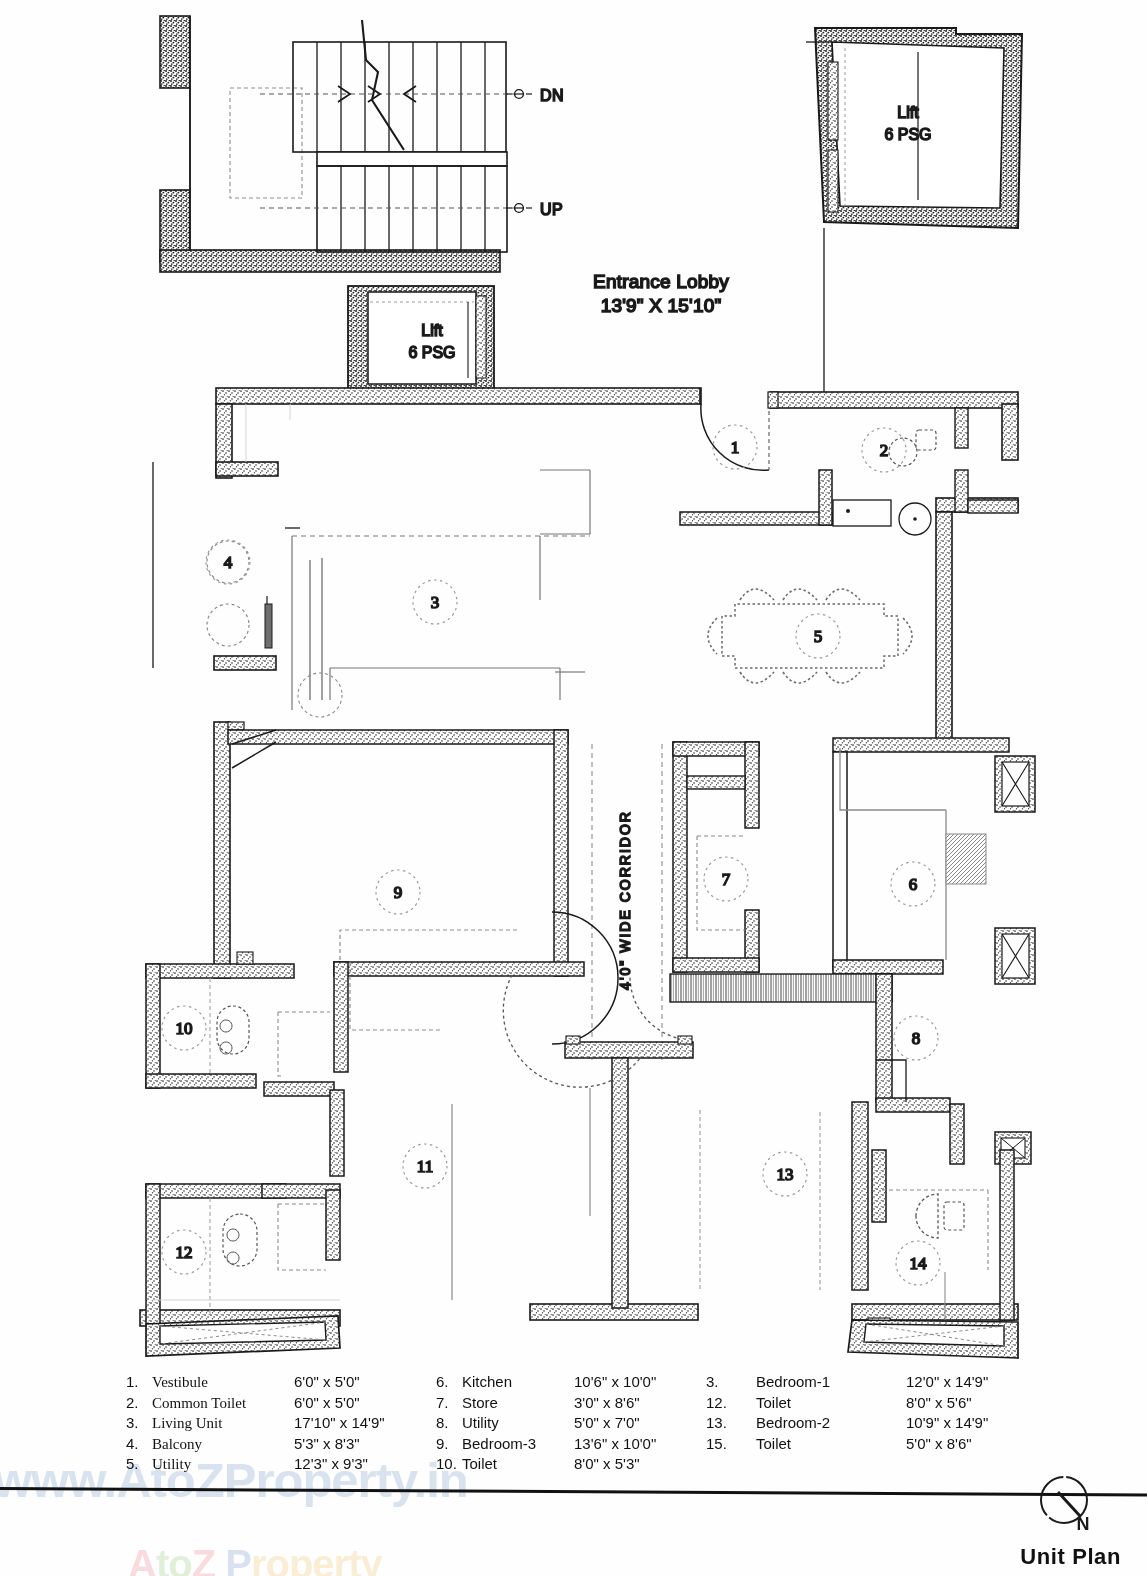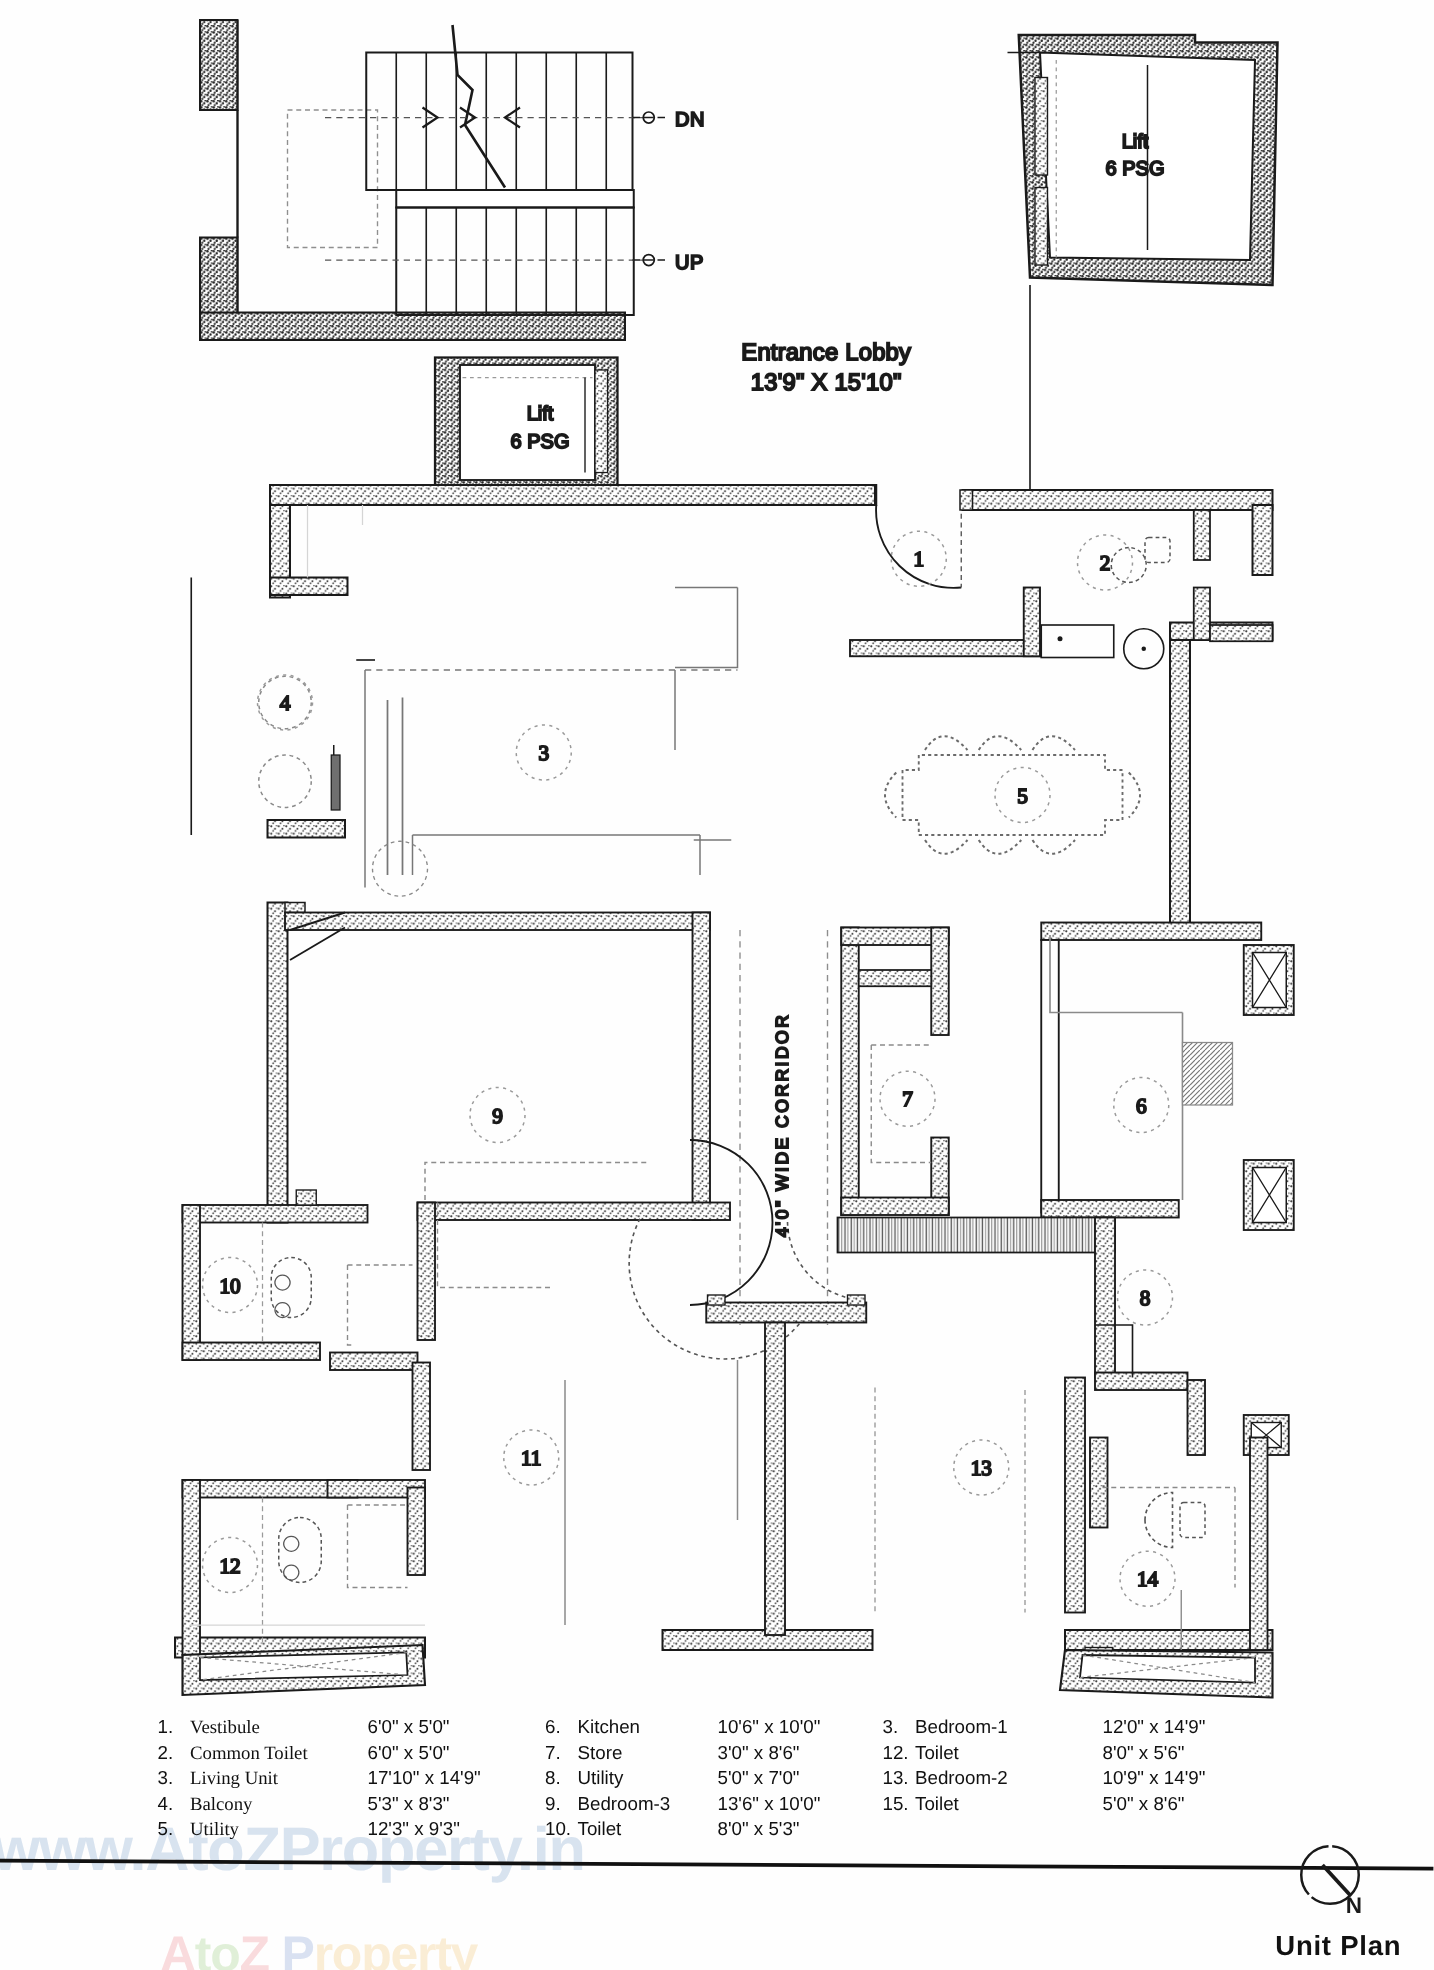--- a/index.html
+++ b/index.html
@@ -44,21 +44,21 @@
   .legend-cols{display:flex;gap:0px;}
   .legend-col{display:block;}
   .legend-col.c1{width:310px;}
   .legend-col.c2{width:270px;}
   .legend-col.c3{width:290px;}
   .legend-row{display:flex;line-height:20.5px;white-space:nowrap;}
   .legend-row .idx{width:26px;text-align:left;}
   .legend-row .nm{display:inline-block;}
   .c1 .nm{width:142px;font-family:Liberation Serif, serif;}
   .c2 .nm{width:112px;}
-  .c3 .nm{width:150px;}
+  .c3 .nm{width:150px;margin-left:24px;}
   .legend-row .dim{display:inline-block;}
 
   
   #footer-rule{
     position:absolute;left:0;top:1487px;width:1147px;height:3px;
     background:#111;
     transform:rotate(0.32deg);
     transform-origin:left center;
     z-index:5;
   }

